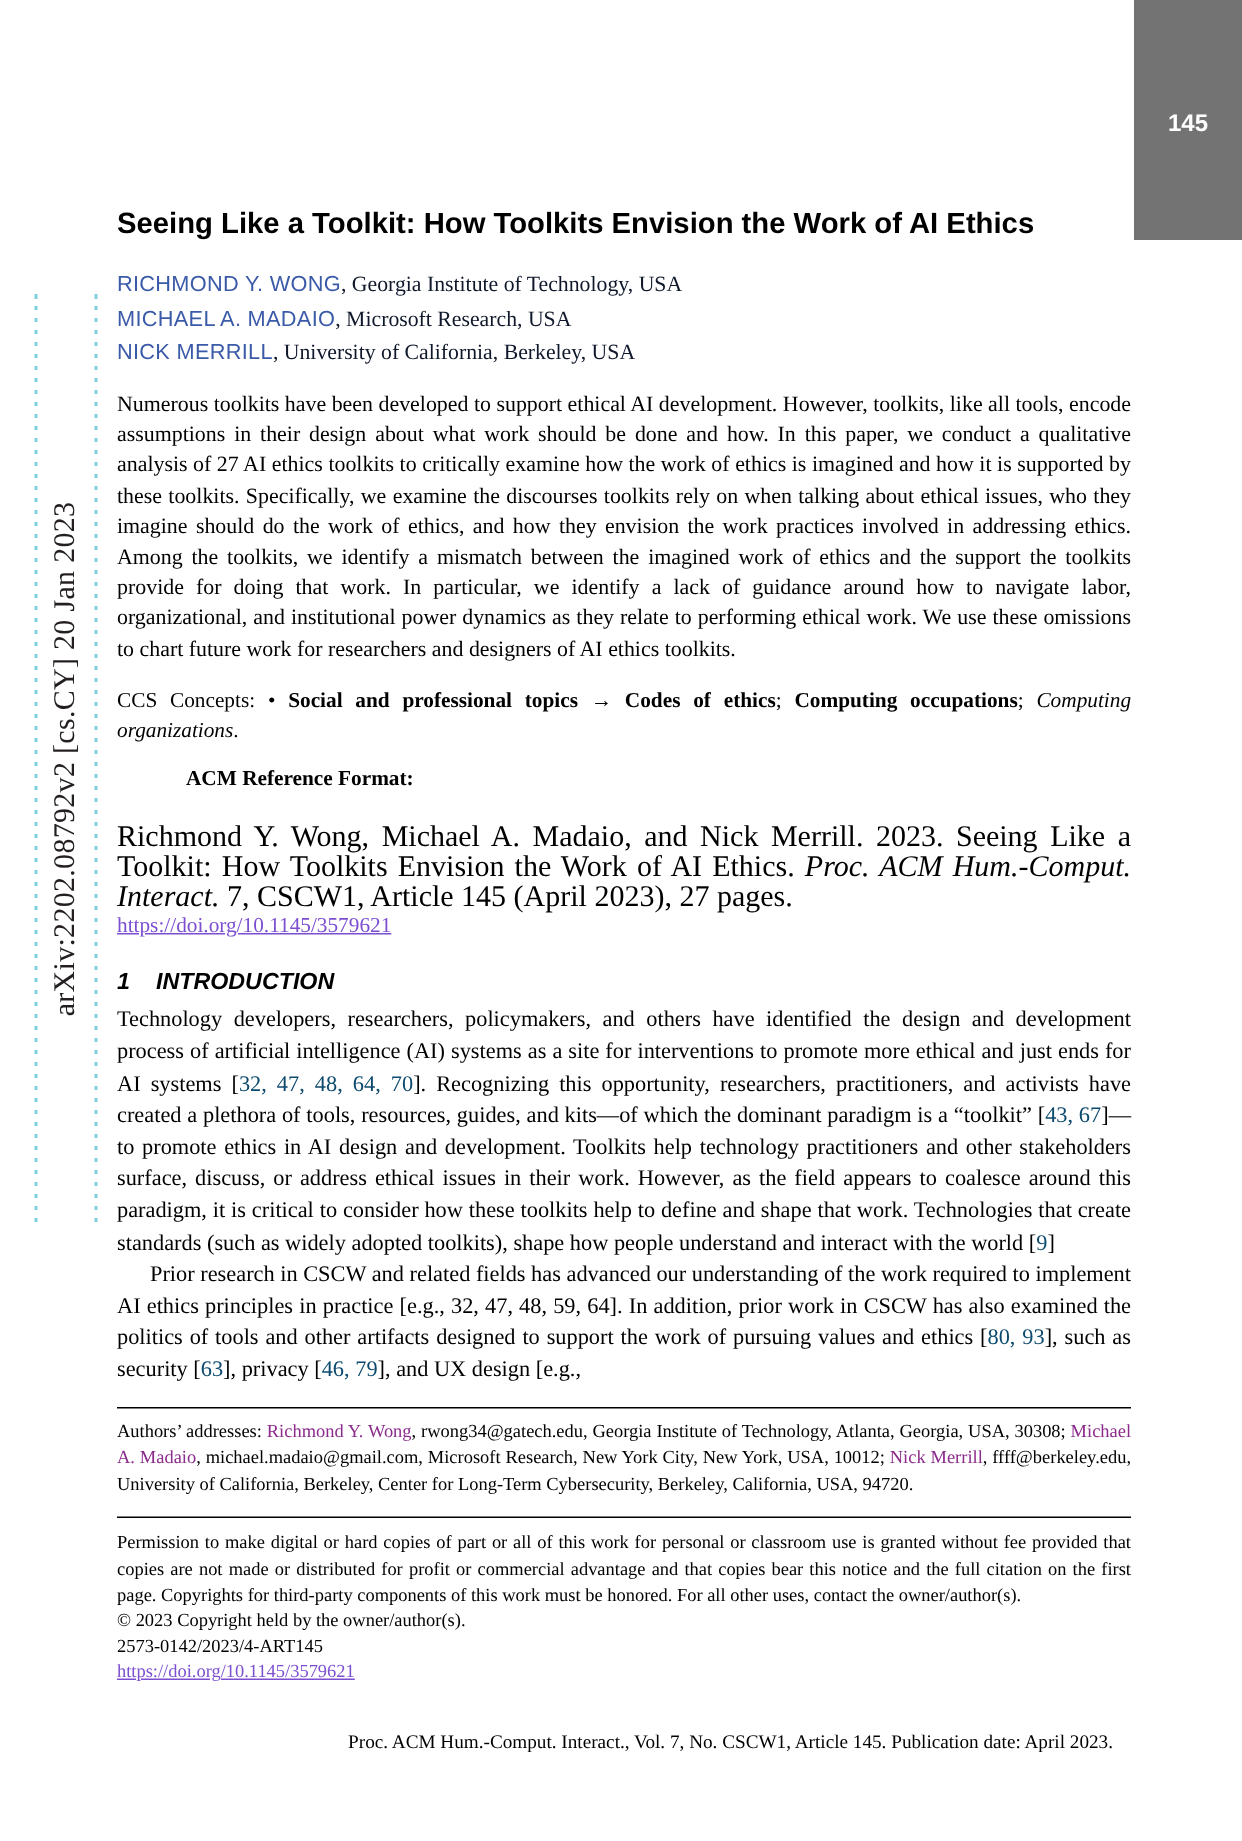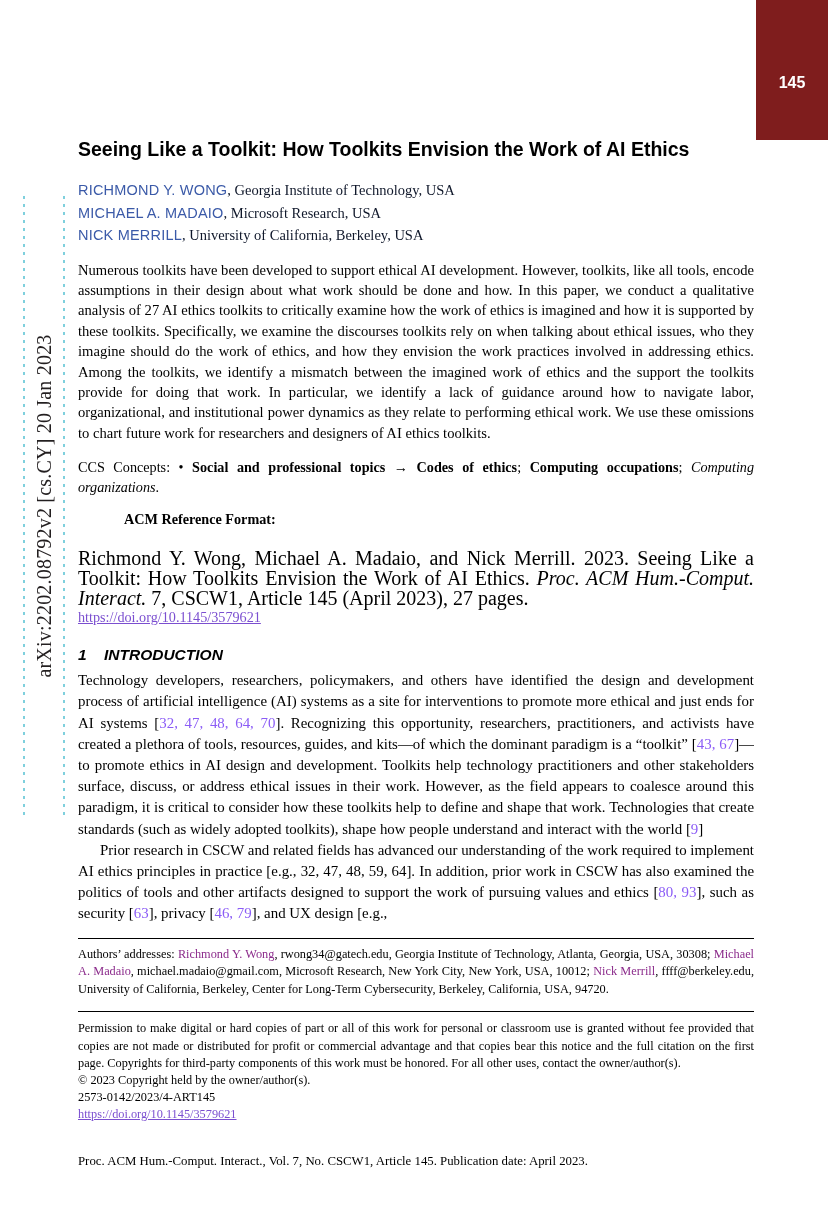--- a/index.html
+++ b/index.html
@@ -15,22 +15,22 @@
     position: relative;
     overflow: hidden;
   }
 
   
   .corner-box {
     position: absolute;
     top: 0;
     right: 0;
     width: 72px;
-    height: 140px;
-    background: #7f1d1d;
+    height: 160px;
+    background: #737373;
   }
   .corner-box .num {
     position: absolute;
     left: 0;
     right: 0;
     top: 74px;
     text-align: center;
     color: #ffffff;
     font-family: "Liberation Sans", sans-serif;
     font-weight: bold;
@@ -164,21 +164,21 @@
   }
   .section-head .num { display: inline-block; width: 26px; }
 
   .body-par {
     margin-top: 6px;
     font-size: 14.9px;
     line-height: 21.2px;
     text-align: justify;
   }
   .body-par.indent { text-indent: 22px; margin-top: 0; }
-  .cite { color: #8b5cf6; }
+  .cite { color: #0c4a6e; }
 
   .rule {
     border: 0;
     border-top: 0.8px solid #000000;
     margin: 13px 0 0 0;
     width: 100%;
   }
 
   .addresses {
     margin-top: 7px;
@@ -195,23 +195,23 @@
   }
   .permission .small-line { display: block; }
   .permission .doi-small {
     color: #7b4fd0;
     display: block;
   }
 
   .footer {
     position: absolute;
     left: 0;
-    right: 0;
+    right: 12px;
     bottom: 58px;
-    text-align: left;
+    text-align: right;
     font-size: 12.8px;
   }
 </style>
 </head>
 <body>
 
 <div class="corner-box">
   <div class="num">145</div>
 </div>
 

